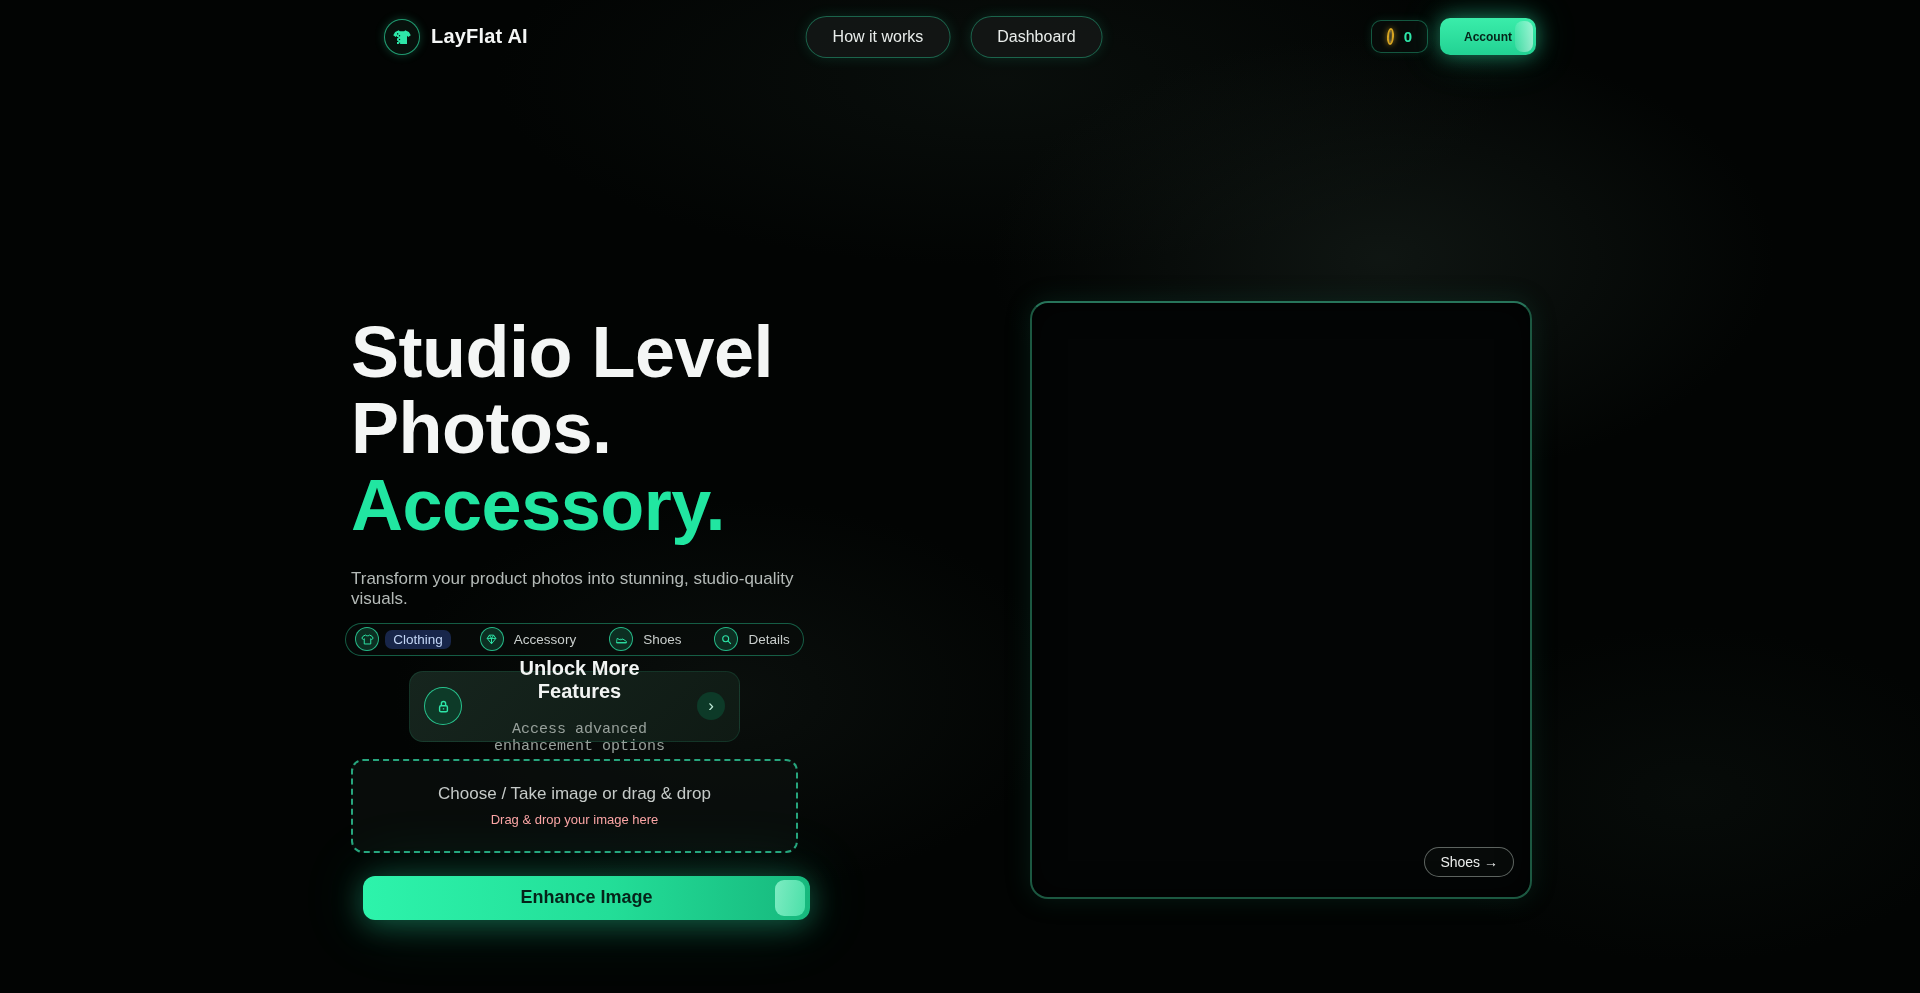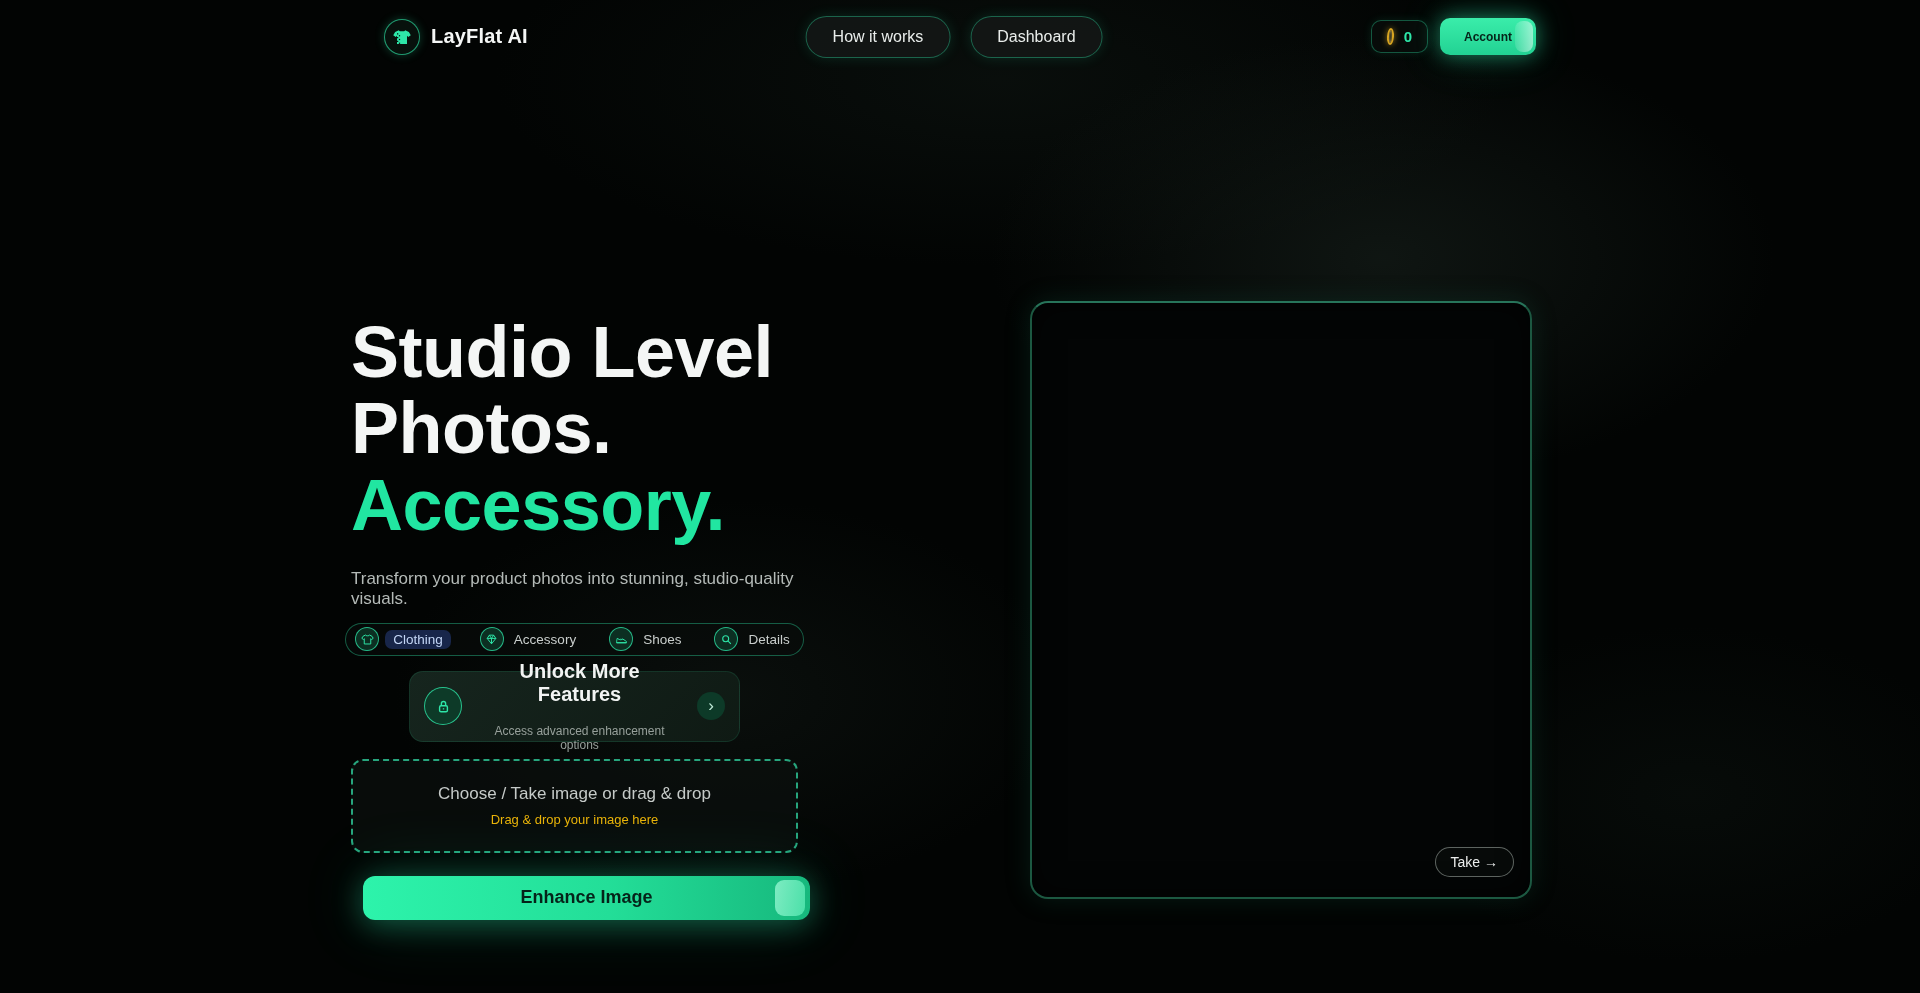--- a/index.html
+++ b/index.html
@@ -110,35 +110,35 @@
     display:flex; align-items:center; gap:14px; padding:0 14px;
     cursor:pointer;
   }
   .unlock-icon {
     width:38px; height:38px; border-radius:50%; flex:none;
     background:#0d3a28; border:1.5px solid rgba(46,230,168,.8);
     display:flex; align-items:center; justify-content:center; color:#2ee6a8;
   }
   .unlock-text { flex:1; text-align:center; }
   .unlock-title { font-size:20px; font-weight:bold; color:#f2f4f3; }
-  .unlock-sub { margin-top:18px; font-size:12px; color:#97a09b; }
+  .unlock-sub { margin-top:18px; font-size:15px; color:#97a09b;font-family:Liberation Mono, monospace; }
   .unlock-chevron {
     width:28px; height:28px; border-radius:50%; flex:none;
     background:#0d3a28; display:flex; align-items:center; justify-content:center;
     color:#bfead8; font-size:17px; line-height:1; padding-bottom:2px;
   }
 
   .dropzone {
     margin-top:17px; width:447px; height:94px; border-radius:12px;
     border:2px dashed #27a57d; background:rgba(12,15,14,.7);
     display:flex; flex-direction:column; align-items:center; justify-content:center; gap:8px;
     cursor:pointer;
   }
   .dropzone-title { font-size:17px; color:#c5cac8; }
-  .dropzone-sub { font-size:13px; color:#eab308; }
+  .dropzone-sub { font-size:13px; color:#fca5a5; }
 
   .enhance-btn {
     position:relative; margin-top:23px; width:447px; height:44px; border:none; border-radius:12px;
     background:linear-gradient(90deg,#2df3ab 0%,#23de98 55%,#17b87d 100%);
     color:#04211786; color:#052319; font-size:18px; font-weight:bold; font-family:inherit;
     box-shadow:0 4px 30px rgba(46,230,168,.38), 0 0 70px rgba(46,230,168,.16);
     cursor:pointer; overflow:hidden;margin-left:12px;
   }
   .enhance-btn .shine {
     position:absolute; top:4px; bottom:4px; right:5px; width:30px; border-radius:9px;
@@ -282,16 +282,16 @@
       <span class="dropzone-sub">Drag &amp; drop your image here</span>
     </div>
 
     <button class="enhance-btn">
       <span>Enhance Image</span>
       <span class="shine"></span>
     </button>
   </section>
 
   <section class="preview-panel">
-    <button class="skip-btn">Take →</button>
+    <button class="skip-btn">Shoes →</button>
   </section>
 
 </main>
 
 </body></html>

